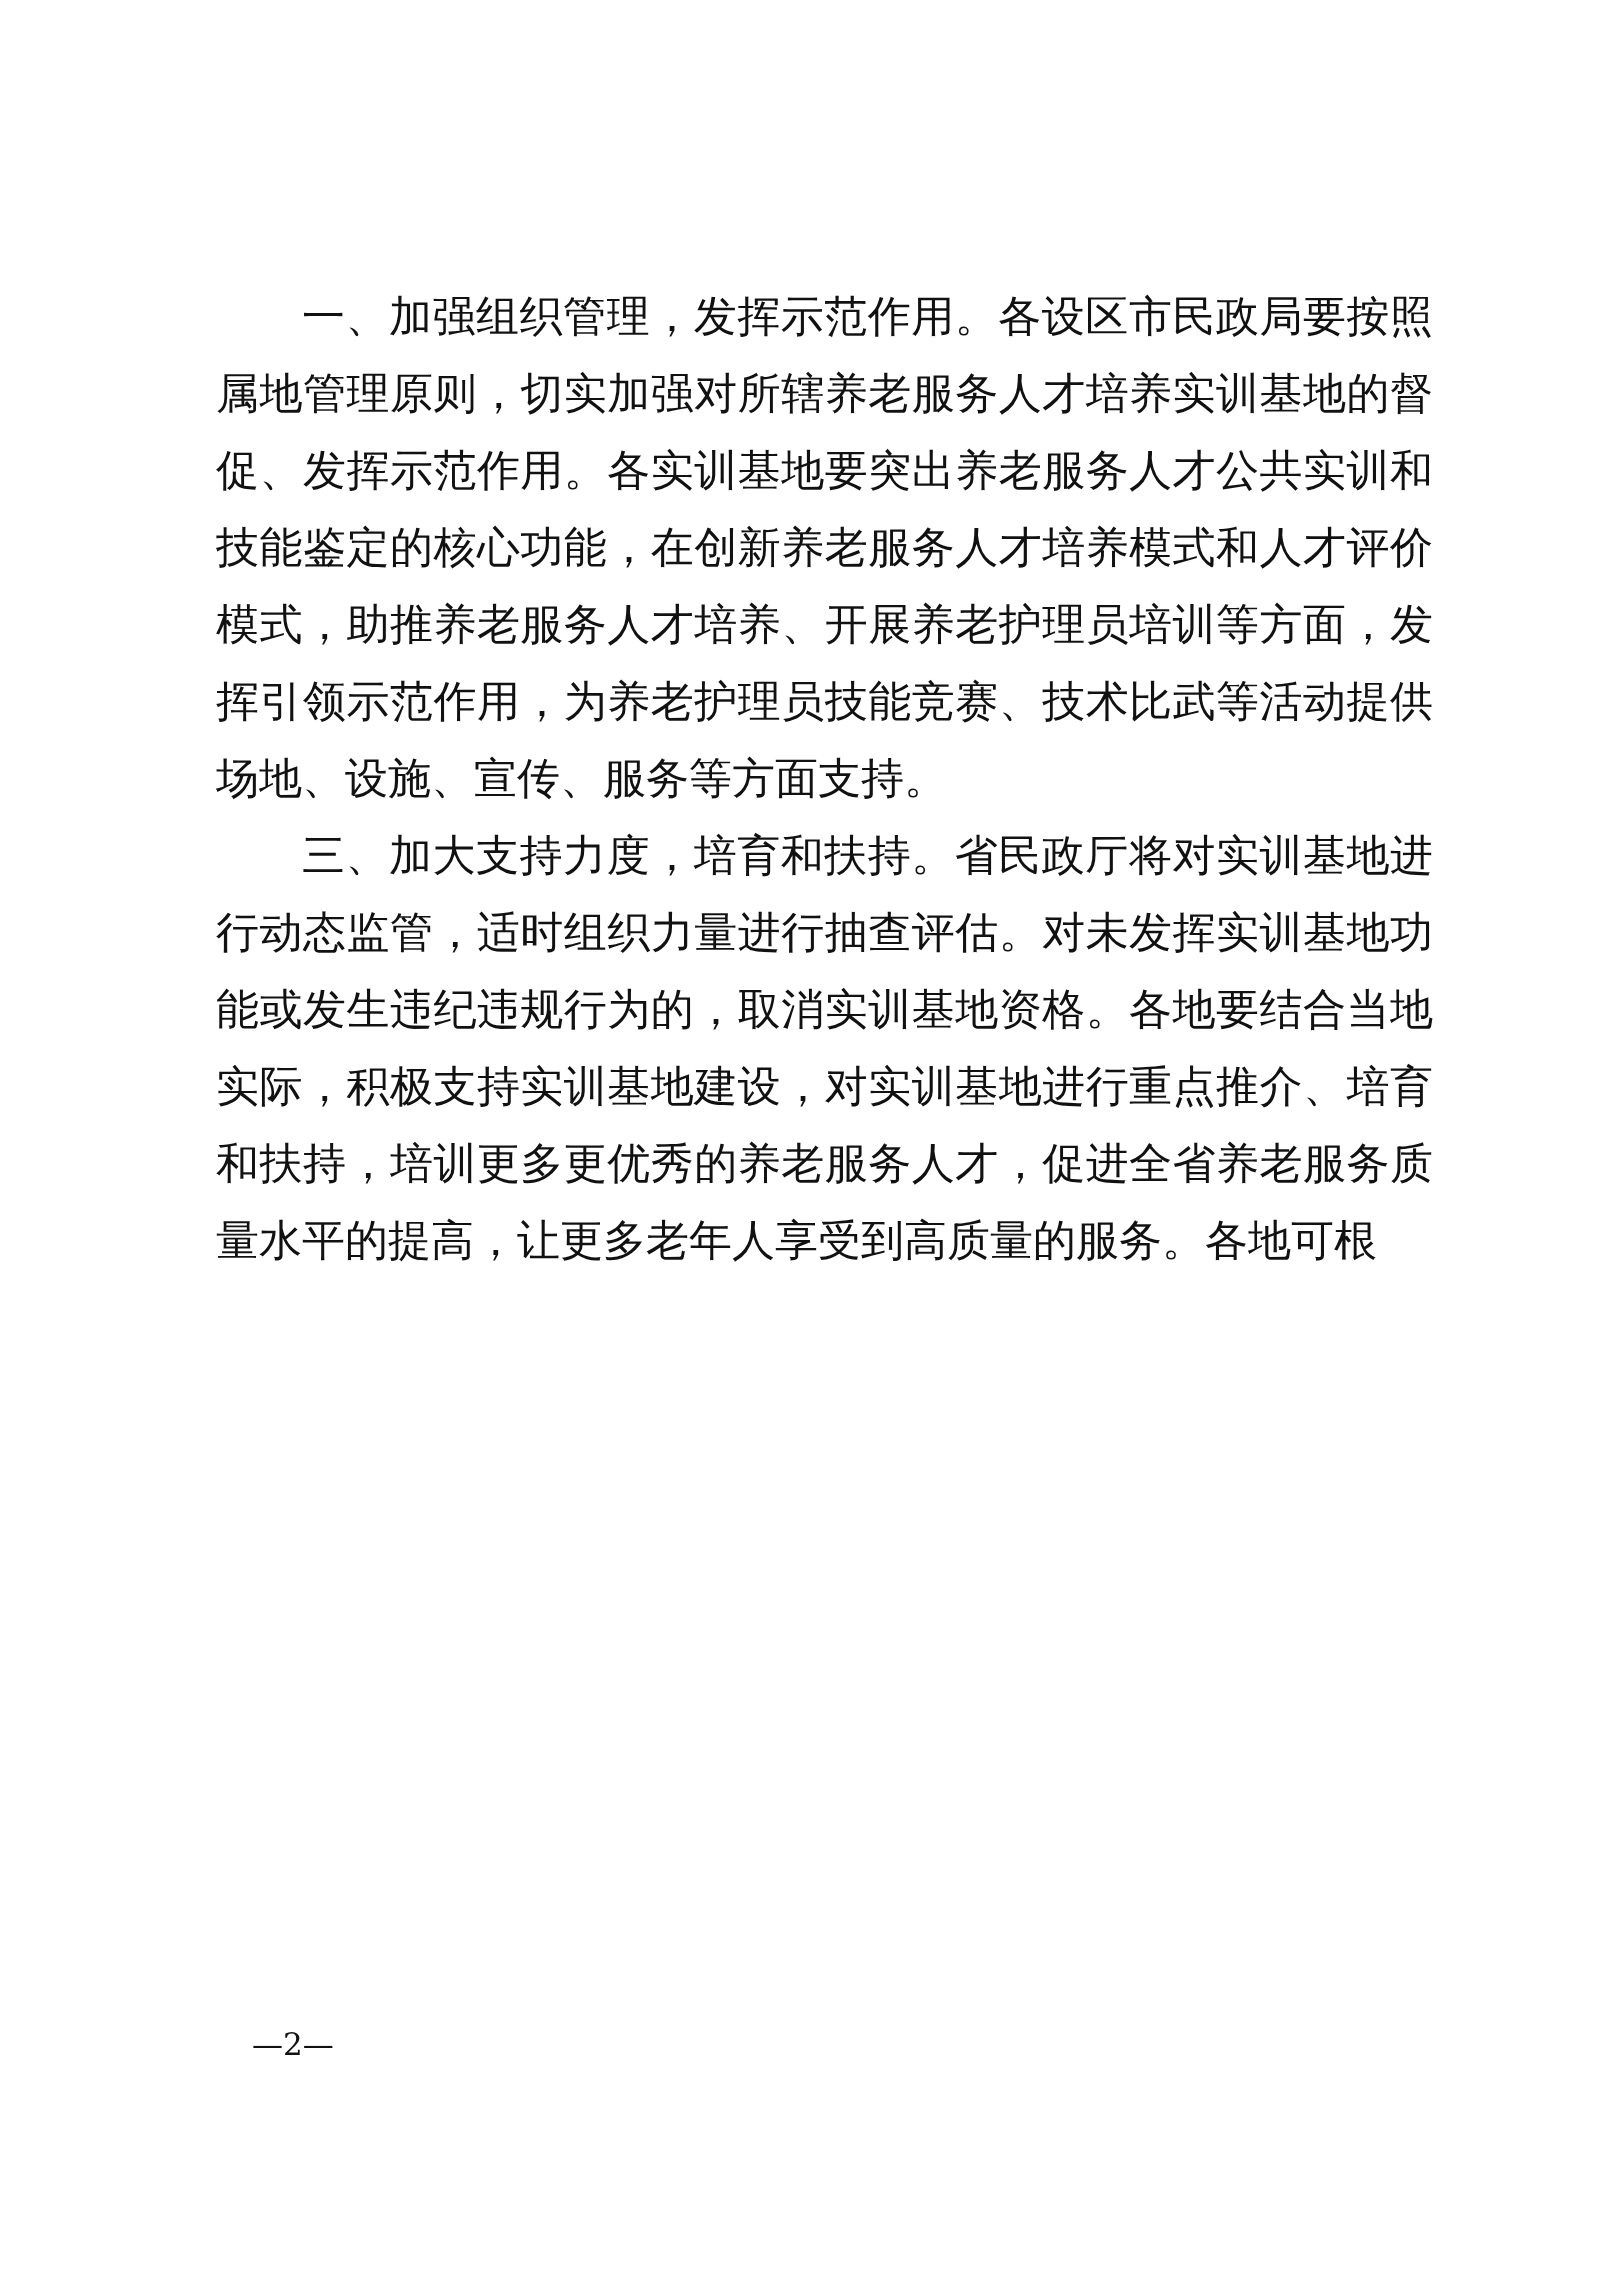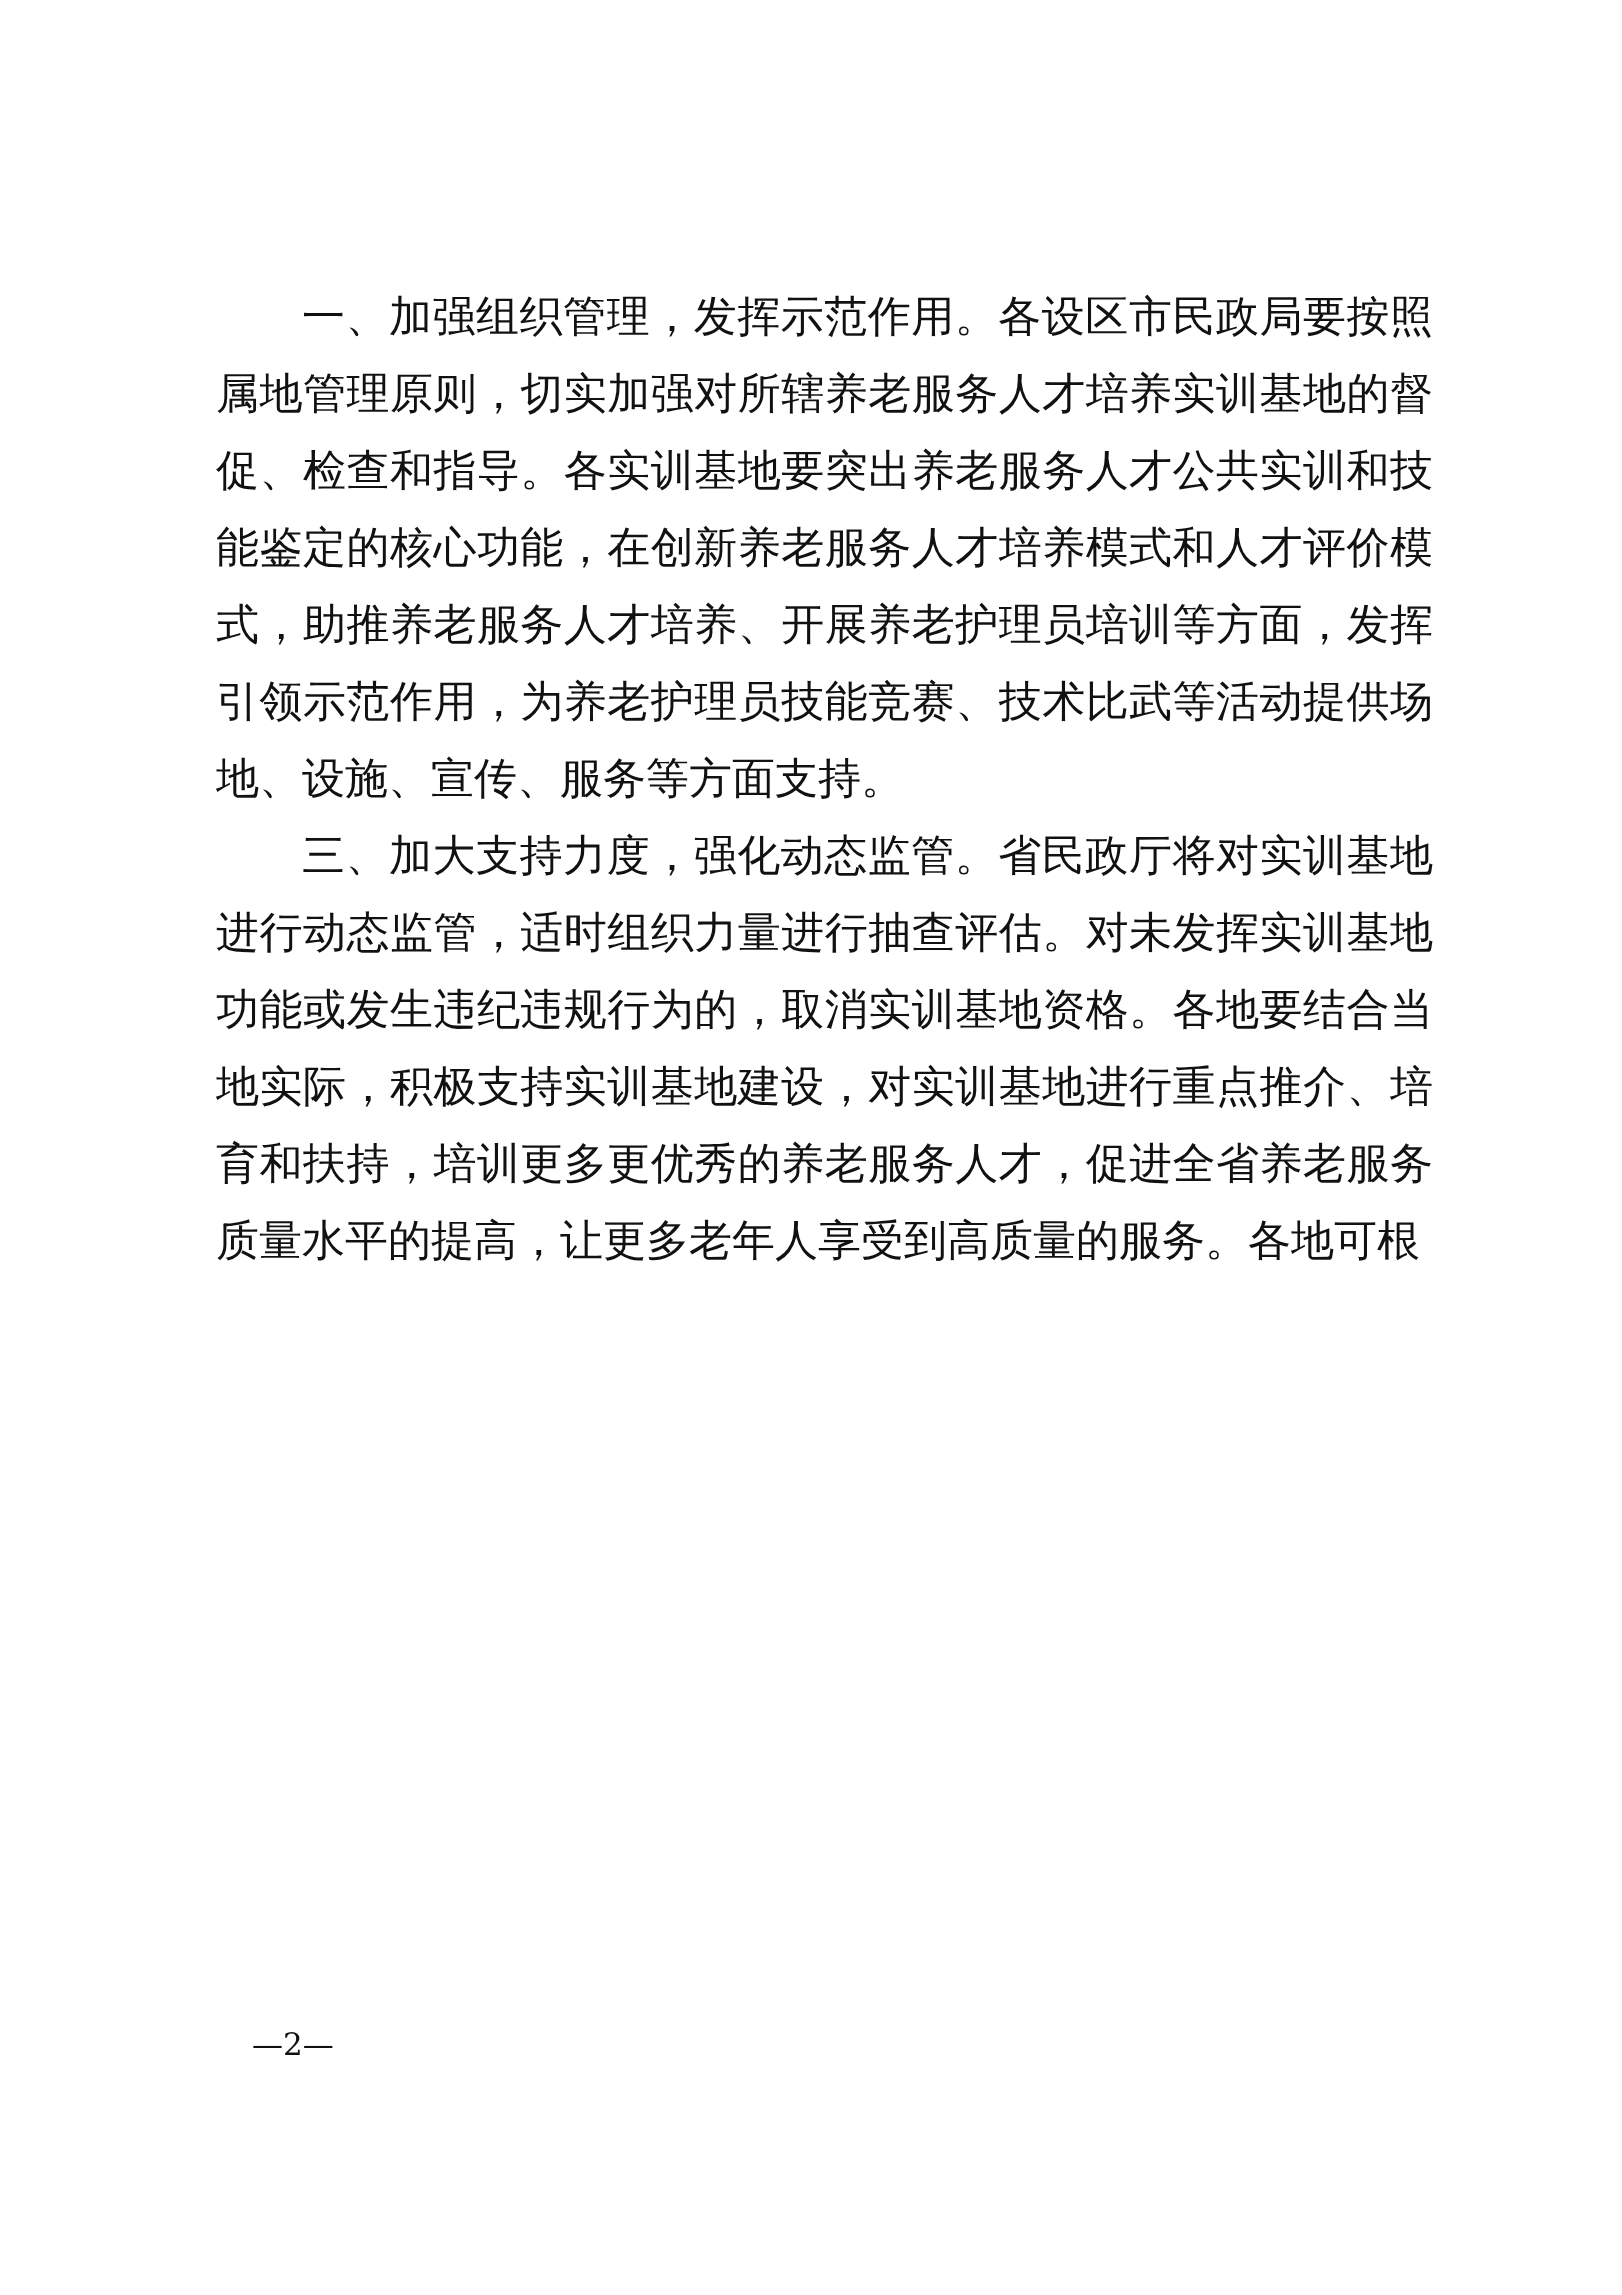--- a/index.html
+++ b/index.html
@@ -41,18 +41,18 @@
     font-family: "DejaVu Serif", "Liberation Serif", serif;
     font-size: 31px;
     line-height: 39px;
     color: #111111;
   }
 </style>
 </head>
 <body>
 
 <div class="page">
-  <p class="para"><span class="lead">一、加强组织管理，发挥示范作用。</span><span>各设区市民政局要按照属地管理原则，切实加强对所辖养老服务人才培养实训基地的督促、检查和指导。各实训基地要突出养老服务人才公共实训和技能鉴定的核心功能，在创新养老服务人才培养模式和人才评价模式，助推养老服务人才培养、开展养老护理员培训等方面，发挥引领示范作用，为养老护理员技能竞赛、技术比武等活动提供场地、设施、宣传、服务等方面支持。</span></p>
-  <p class="para"><span class="lead">三、加大支持力度，强化动态监管。</span><span>省民政厅将对实训基地进行动态监管，适时组织力量进行抽查评估。对未发挥实训基地功能或发生违纪违规行为的，取消实训基地资格。各地要结合当地实际，积极支持实训基地建设，对实训基地进行重点推介、培育和扶持，培训更多更优秀的养老服务人才，促进全省养老服务质量水平的提高，让更多老年人享受到高质量的服务。各地可根</span></p>
+  <p class="para"><span class="lead">一、加强组织管理，发挥示范作用。</span><span>各设区市民政局要按照属地管理原则，切实加强对所辖养老服务人才培养实训基地的督促、发挥示范作用。各实训基地要突出养老服务人才公共实训和技能鉴定的核心功能，在创新养老服务人才培养模式和人才评价模式，助推养老服务人才培养、开展养老护理员培训等方面，发挥引领示范作用，为养老护理员技能竞赛、技术比武等活动提供场地、设施、宣传、服务等方面支持。</span></p>
+  <p class="para"><span class="lead">三、加大支持力度，培育和扶持。</span><span>省民政厅将对实训基地进行动态监管，适时组织力量进行抽查评估。对未发挥实训基地功能或发生违纪违规行为的，取消实训基地资格。各地要结合当地实际，积极支持实训基地建设，对实训基地进行重点推介、培育和扶持，培训更多更优秀的养老服务人才，促进全省养老服务质量水平的提高，让更多老年人享受到高质量的服务。各地可根</span></p>
 </div>
 
 <div class="footer">—2—</div>
 
 
 </body></html>

